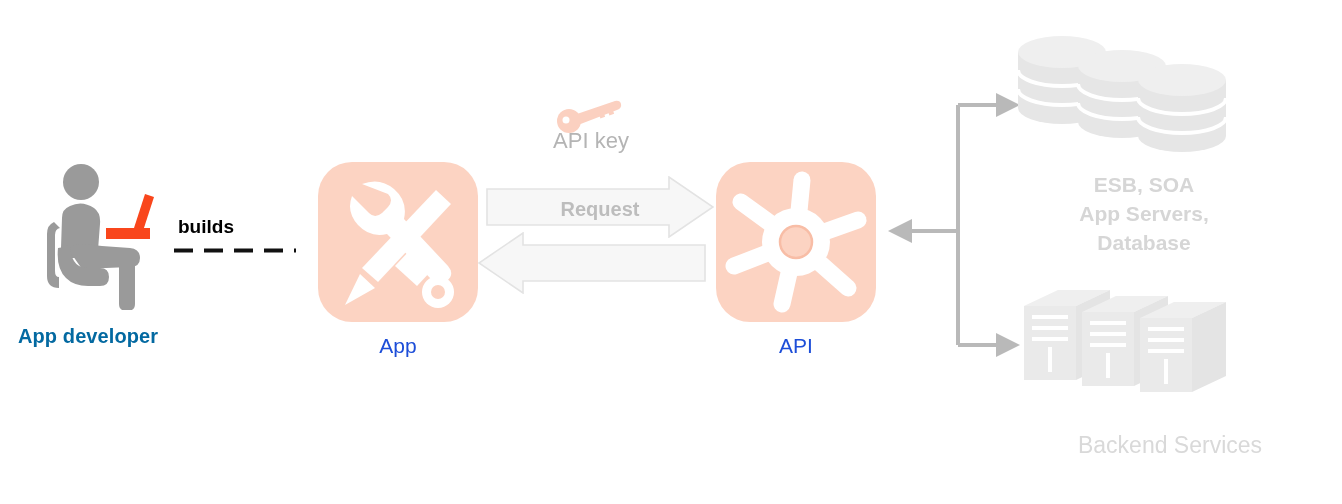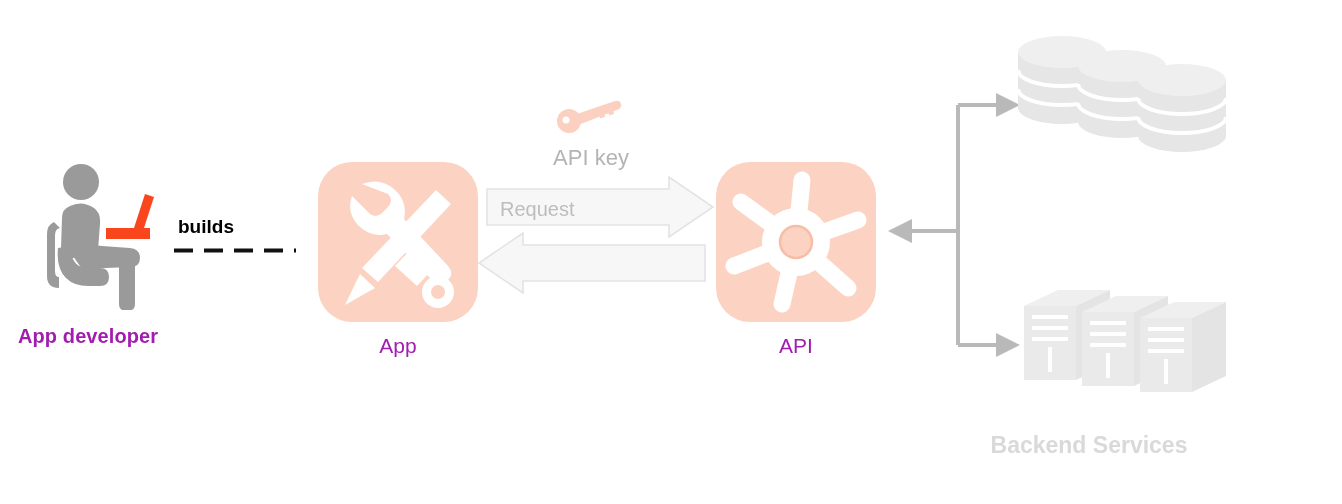--- a/index.html
+++ b/index.html
@@ -16,21 +16,21 @@
     height: 504px;
     background: #ffffff;
     overflow: hidden;
   }
   .abs { position: absolute; }
 
   
   #developer-figure { left: 40px; top: 160px; width: 132px; height: 150px; }
   #developer-label {
     left: 18px; top: 325px; width: 200px;
-    font-size: 20px; font-weight: bold; color: #a21caf;
+    font-size: 20px; font-weight: bold; color: #0369a1;
     letter-spacing: .1px;
     text-align: left;
   }
 
   
   #builds-label {
     left: 178px; top: 216px; width: 120px;
     font-size: 19px; font-weight: bold; color: #000000;
   }
   #builds-dash {
@@ -40,57 +40,58 @@
   
   .tile {
     width: 160px; height: 160px;
     border-radius: 34px;
     background: #fcd3c2;
   }
   #app-tile  { left: 318px; top: 162px; }
   #api-tile  { left: 716px; top: 162px; }
   .tile-label {
     width: 160px;
-    font-size: 21px; font-weight: normal; color: #a21caf;
+    font-size: 21px; font-weight: normal; color: #1d4ed8;
     text-align: center;
   }
   #app-label { left: 318px; top: 334px; }
   #api-label { left: 716px; top: 334px; text-align: center; }
 
   
   #api-key-icon { left: 556px; top: 99px; width: 66px; height: 36px; }
   #api-key-label {
-    left: 506px; top: 145px; width: 170px;
+    left: 506px; top: 128px; width: 170px;
     font-size: 22px; color: #b4b4b4; font-weight: normal;
     text-align: center;
   }
 
   
   #request-arrow  { left: 486px; top: 176px; width: 228px; height: 62px; }
   #response-arrow { left: 478px; top: 232px; width: 228px; height: 62px; }
   .arrow-text {
-    font-size: 20px; color: #bdbdbd; font-weight: normal;
+    font-size: 20px; color: #bdbdbd; font-weight: bold;
+    text-align: center;
   }
   #request-text  { left: 500px; top: 198px; width: 200px; }
   #response-text { left: 494px; top: 260px; width: 200px; }
 
   
   #backend-connectors { left: 884px; top: 88px; width: 140px; height: 272px; }
 
   
   #database-icon { left: 1018px; top: 36px; width: 244px; height: 120px; }
   #backend-top-label {
     left: 1010px; top: 170px; width: 268px;
     font-size: 21px; font-weight: bold; color: #d6d6d6;
     text-align: center; line-height: 29px;
   }
   #servers-icon { left: 1024px; top: 282px; width: 236px; height: 110px; }
   #backend-bottom-label {
-    left: 943px; top: 432px; width: 292px;
-    font-size: 23px; font-weight: bold; color: #d9d9d9;
+    left: 1024px; top: 432px; width: 292px;
+    font-size: 23px; font-weight: normal; color: #d9d9d9;
     text-align: center;
   }
 </style>
 </head>
 <body>
 
 <div id="stage">
 
   <svg class="abs" id="developer-figure" viewBox="0 0 132 150">
 
@@ -198,20 +199,25 @@
         <ellipse cx="44" cy="16" rx="44" ry="16" fill="#efefef"></ellipse>
         <path d="M0 34 a44 16 0 0 0 88 0" fill="none" stroke="#ffffff" stroke-width="4"></path>
         <path d="M0 53 a44 16 0 0 0 88 0" fill="none" stroke="#ffffff" stroke-width="4"></path>
       </g>
     </defs>
     <use href="#cyl" x="0" y="0"></use>
     <use href="#cyl" x="60" y="14"></use>
     <use href="#cyl" x="120" y="28"></use>
   </svg>
 
+  <div class="abs" id="backend-top-label">
+    <div>ESB, SOA</div>
+    <div>App Servers,</div>
+    <div>Database</div>
+  </div>
 
   <svg class="abs" id="servers-icon" viewBox="0 0 236 110">
     <defs>
       <g id="srv">
 
         <path d="M0 16 L34 0 L86 0 L52 16 Z" fill="#efefef"></path>
 
         <path d="M52 16 L86 0 L86 74 L52 90 Z" fill="#e4e4e4"></path>
 
         <path d="M0 16 L52 16 L52 90 L0 90 Z" fill="#eaeaea"></path>

